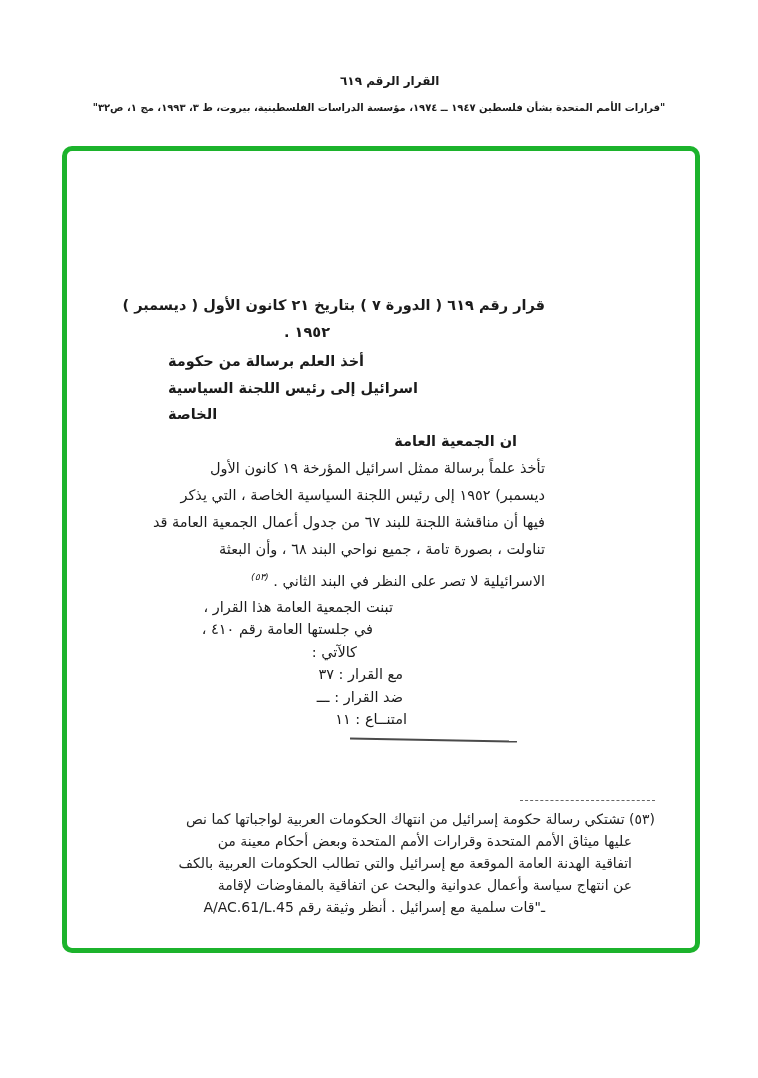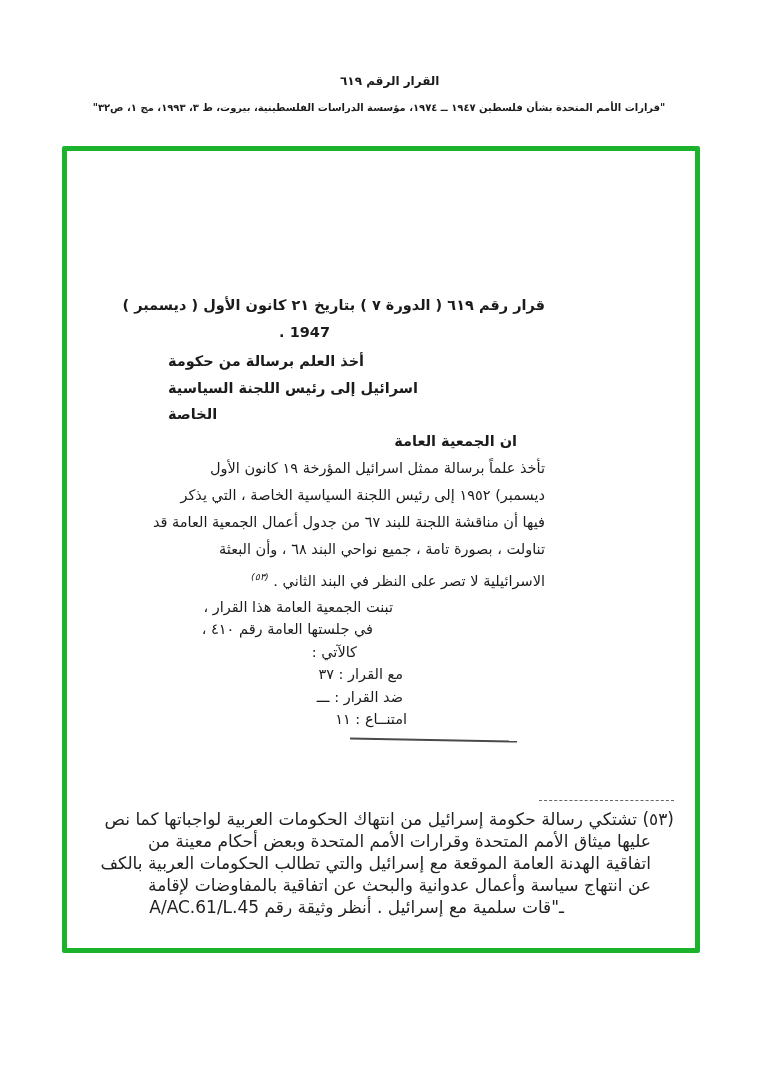--- a/index.html
+++ b/index.html
@@ -14,21 +14,21 @@
     font-size:12px; font-weight:bold; white-space:nowrap; direction:rtl;
   }
   .citation {
     position:absolute; left:0; right:0; top:102px;
     text-align:center; font-size:10px; font-weight:bold;
     white-space:nowrap; direction:rtl; letter-spacing:0.1px;
   }
   .frame {
     position:absolute; left:62px; top:146px;
     width:638px; height:807px;
-    border:5px solid #1cb32c; border-radius:2px;
+    border:5px solid #1cb32c; border-radius:10px;
     background:#ffffff;
   }
   
   .main-text {
     position:absolute; left:83px; top:141px; width:395px;
     direction:rtl; text-align:right; font-size:14.5px;
     line-height:27px; white-space:nowrap;
   }
   .res-heading { font-weight:bold; }
   .res-year { font-weight:bold; margin-right:215px; }
@@ -42,41 +42,41 @@
   .ad-3 { margin-right:188px; }
   .vote-row { display:flex; direction:rtl; margin-right:142px; }
   .vote-row.v3 { margin-right:138px; }
   .vote-label::after { content:" : "; white-space:pre; }
   .end-divider {
     width:167px; margin-right:28px; margin-top:8px;
     border-top:2px solid #4a4a4a; transform:rotate(1.1deg);
   }
   
   .footnote {
-    position:absolute; left:197px; top:649px; width:410px;
-    direction:rtl; text-align:right; font-size:17px;
+    position:absolute; left:178px; top:649px; width:410px;
+    direction:rtl; text-align:right; font-size:14px;
     line-height:22px; white-space:nowrap; color:#222;
   }
   .footnote-rule {
     width:135px; border-top:1.5px dashed #666; margin-bottom:7px;
   }
   .fn-indent { margin-right:23px; }
   .fn-last { margin-right:110px; }
 </style>
 </head>
 <body>
 
 <div class="doc-title">القرار الرقم ٦١٩</div>
 <div class="citation">"قرارات الأمم المتحدة بشأن فلسطين ١٩٤٧ ــ ١٩٧٤، مؤسسة الدراسات الفلسطينية، بيروت، ط ٣، ١٩٩٣، مج ١، ص٣٢"</div>
 
 <div class="frame">
 
   <div class="main-text">
     <div class="res-heading">قرار رقم ٦١٩ ( الدورة ٧ ) بتاريخ ٢١ كانون الأول ( ديسمبر )</div>
-    <div class="res-year">1947 .</div>
+    <div class="res-year">١٩٥٢ .</div>
 
     <div class="subject">
       <div>أخذ العلم برسالة من حكومة</div>
       <div>اسرائيل إلى رئيس اللجنة السياسية</div>
       <div>الخاصة</div>
     </div>
 
     <div class="preamble">ان الجمعية العامة</div>
 
     <div><span class="lead-bold">تأخذ علماً</span><span> برسالة ممثل اسرائيل المؤرخة ١٩ كانون الأول</span></div>

